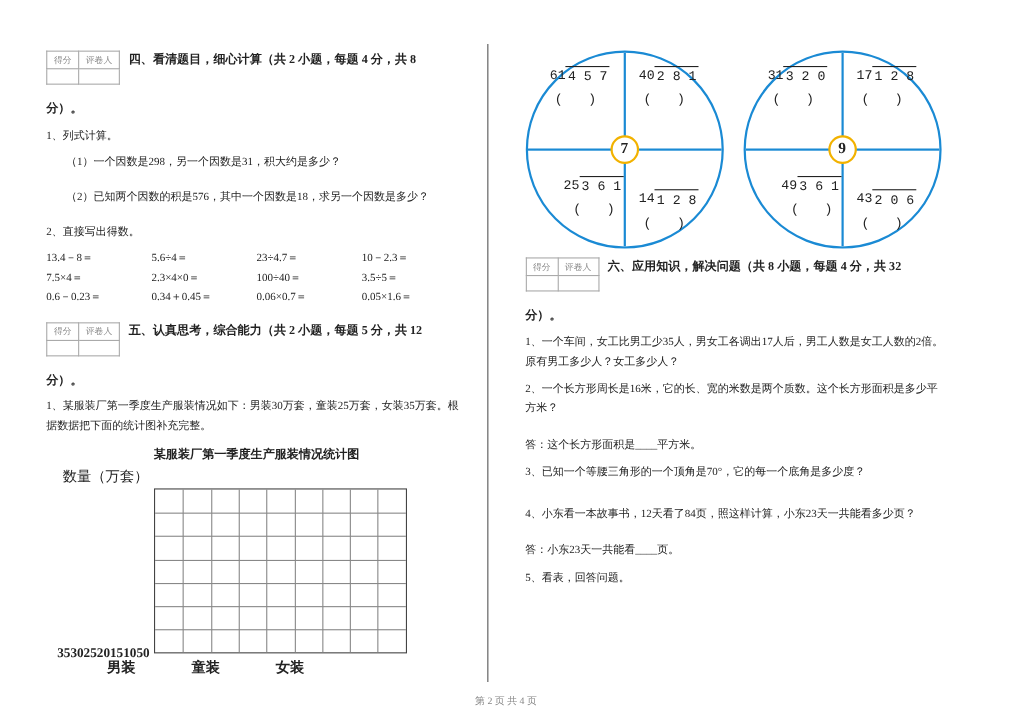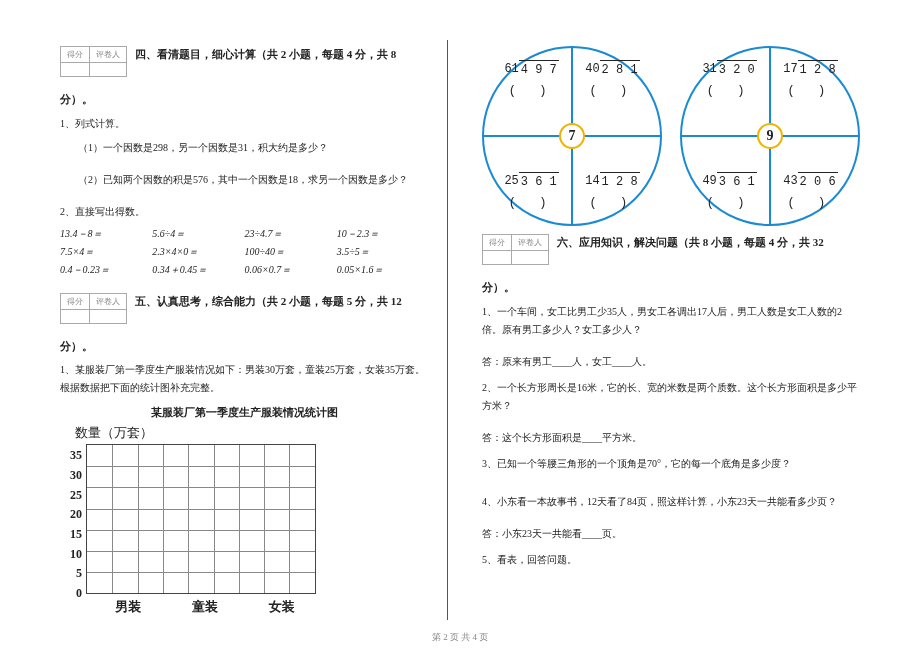--- a/index.html
+++ b/index.html
@@ -9,21 +9,21 @@
       font-family: "SimSun", "宋体", serif;
       font-size: 10px;
       background: #fff;
       color: #222;
       position: relative;
       overflow: hidden;
     }
     .page {
       display: flex;
       height: 620px;
-      padding: 40px 50px 0 50px;
+      padding: 40px 50px 0 32px;
       gap: 16px;
     }
     .col {
       flex: 1;
       padding: 0 10px;
       position: relative;
     }
     .col-left { border-right: 1px solid #555; padding-right: 18px; }
     .col-right { padding-left: 18px; }
     .score-table {
@@ -43,32 +43,32 @@
       font-size: 11px;
       display: block;
       margin-top: 6px;
       line-height: 1.6;
     }
     .clear { clear: both; }
     .after-score { margin-top: 4px; min-height: 30px; }
     .q { margin: 6px 0; line-height: 1.8; font-size: 10px; }
     .subq { margin-left: 18px; margin-bottom: 14px; }
     .grid-row { display: flex; flex-wrap: wrap; }
-    .grid-cell { width: 25%; margin-bottom: 4px; font-style: italic; }
+    .grid-cell { width: 25%; margin-bottom: 4px; }
     .chart-title { font-weight: bold; margin: 8px 0 4px 0; font-size: 11px; text-align: center; }
     .chart-ylabel { font-weight: normal; font-size: 13px; margin-left: 15px; margin-bottom: 2px; }
     .chart-area {
       display: flex;
       align-items: flex-end;
       margin-left: 10px;
     }
     .y-axis {
       display: flex;
-      flex-direction: column;
-      justify-content: space-between;
+      flex-direction: row;
+      justify-content: flex-start;
       height: 150px;
       font-size: 12px;
       font-weight: bold;
       align-items: flex-end;
       padding-right: 4px;
     }
     .y-axis span { line-height: 1; transform: translateY(5px); }
     .chart-grid {
       width: 230px;
       height: 150px;
@@ -125,21 +125,21 @@
     }
     .quad .divline {
       border-top: 1.5px solid #222;
       display: inline-block;
       padding: 0 2px;
     }
     .quad .divisor { vertical-align: top; }
     .quad .paren { margin-top: 3px; letter-spacing: 8px; }
     .q-tl { top: 12px; left: 8px; }
     .q-tr { top: 12px; right: 8px; }
-    .q-bl { bottom: 12px; left: 8px; }
+    .q-bl { bottom: 24px; left: 8px; text-align: right; }
     .q-br { bottom: 12px; right: 8px; }
     .answer-line {
       margin: 16px 0 10px 0;
       font-size: 10px;
     }
     .footer {
       position: absolute;
       bottom: 6px;
       left: 0; right: 0;
       text-align: center;
@@ -179,21 +179,21 @@
     <div class="q">2、直接写出得数。</div>
     <div class="grid-row">
       <div class="grid-cell">13.4－8＝</div>
       <div class="grid-cell">5.6÷4＝</div>
       <div class="grid-cell">23÷4.7＝</div>
       <div class="grid-cell">10－2.3＝</div>
       <div class="grid-cell">7.5×4＝</div>
       <div class="grid-cell">2.3×4×0＝</div>
       <div class="grid-cell">100÷40＝</div>
       <div class="grid-cell">3.5÷5＝</div>
-      <div class="grid-cell">0.4－0.23＝</div>
+      <div class="grid-cell">0.6－0.23＝</div>
       <div class="grid-cell">0.34＋0.45＝</div>
       <div class="grid-cell">0.06×0.7＝</div>
       <div class="grid-cell">0.05×1.6＝</div>
     </div>
 
     <div class="after-score" style="margin-top:12px">
       <table class="score-table">
         <tbody>
             <tr>
               <td>得分</td>
@@ -251,21 +251,21 @@
 
   <div class="col col-right">
 
     <div class="circle-row">
 
       <div class="big-circle">
         <div class="cross-h"></div>
           <div class="cross-v"></div>
         <div class="small-circle">7</div>
         <div class="quad q-tl">
-          <span class="divisor">61</span><span class="divline">4 9 7</span>
+          <span class="divisor">61</span><span class="divline">4 5 7</span>
           <div class="paren">(     )</div>
         </div>
         <div class="quad q-tr">
           <span class="divisor">40</span><span class="divline">2 8 1</span>
           <div class="paren">(     )</div>
         </div>
         <div class="quad q-bl">
           <span class="divisor">25</span><span class="divline">3 6 1</span>
           <div class="paren">(     )</div>
         </div>
@@ -310,21 +310,20 @@
               <td>&nbsp;</td>
             </tr>
       </tbody>
         </table>
       <span class="section-title">六、应用知识，解决问题（共 8 小题，每题 4 分，共 32</span>
     </div>
     <div class="clear"></div>
     <div class="section-title" style="margin-top:14px">分）。</div>
 
     <div class="q">1、一个车间，女工比男工少35人，男女工各调出17人后，男工人数是女工人数的2倍。原有男工多少人？女工多少人？</div>
-    <div class="answer-line">答：原来有男工____人，女工____人。</div>
 
     <div class="q">2、一个长方形周长是16米，它的长、宽的米数是两个质数。这个长方形面积是多少平方米？</div>
     <div class="answer-line">答：这个长方形面积是____平方米。</div>
 
     <div class="q">3、已知一个等腰三角形的一个顶角是70°，它的每一个底角是多少度？</div>
     <div style="height:8px"></div>
 
     <div class="q">4、小东看一本故事书，12天看了84页，照这样计算，小东23天一共能看多少页？</div>
     <div class="answer-line">答：小东23天一共能看____页。</div>
 

